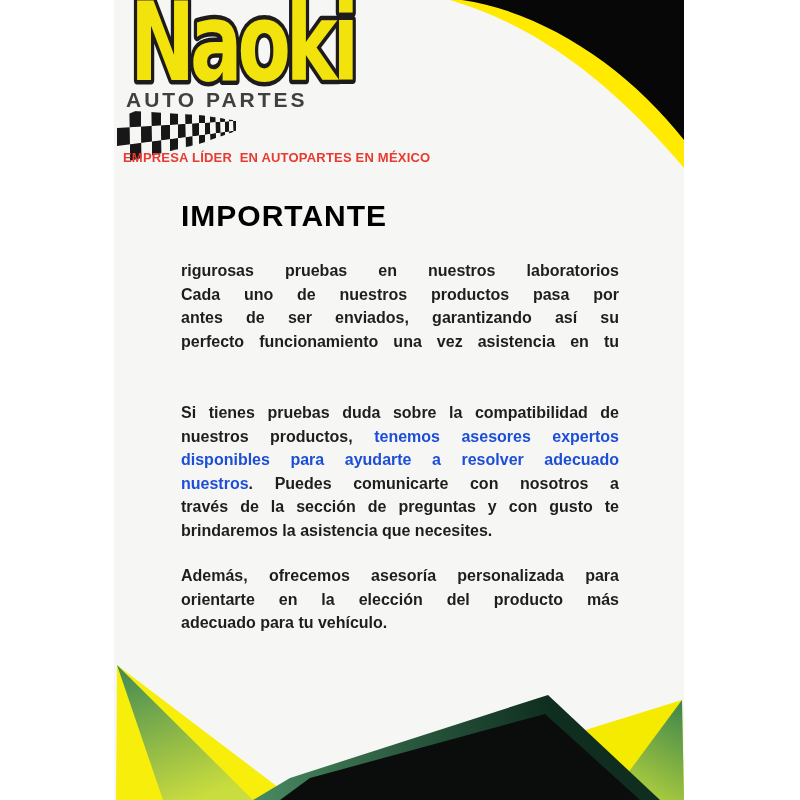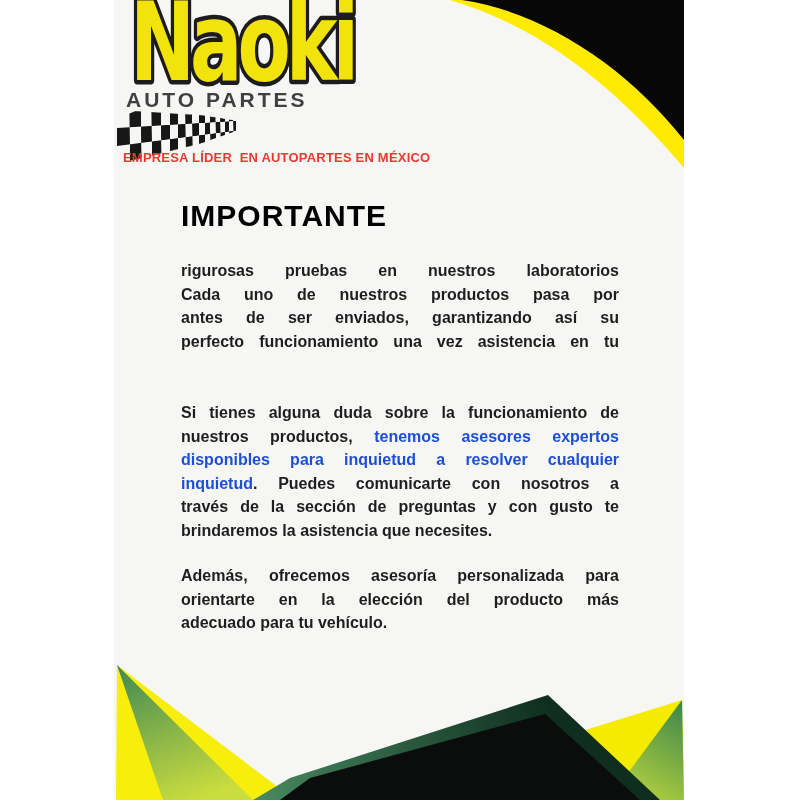--- a/index.html
+++ b/index.html
@@ -73,24 +73,24 @@
   <div class="tagline">EMPRESA LÍDER  EN AUTOPARTES EN MÉXICO</div>
 
   <h1 class="heading">IMPORTANTE</h1>
   <div class="para p1">
       <div class="line"><span>rigurosas pruebas en nuestros laboratorios</span></div>
       <div class="line"><span>Cada uno de nuestros productos pasa por</span></div>
       <div class="line"><span>antes de ser enviados, garantizando así su</span></div>
       <div class="line"><span>perfecto funcionamiento una vez asistencia en tu</span></div>
     </div>
   <div class="para p2">
-      <div class="line"><span>Si tienes alguna duda sobre la funcionamiento de</span></div>
+      <div class="line"><span>Si tienes pruebas duda sobre la compatibilidad de</span></div>
       <div class="line"><span>nuestros productos, </span><span class="red">tenemos asesores expertos</span></div>
-      <div class="line"><span class="red">disponibles para inquietud a resolver cualquier</span></div>
-      <div class="line"><span class="red">inquietud</span><span>. Puedes comunicarte con nosotros a</span></div>
+      <div class="line"><span class="red">disponibles para ayudarte a resolver adecuado</span></div>
+      <div class="line"><span class="red">nuestros</span><span>. Puedes comunicarte con nosotros a</span></div>
       <div class="line"><span>través de la sección de preguntas y con gusto te</span></div>
       <div class="line last"><span>brindaremos la asistencia que necesites.</span></div>
     </div>
   <div class="para p3">
       <div class="line"><span>Además, ofrecemos asesoría personalizada para</span></div>
       <div class="line"><span>orientarte en la elección del producto más</span></div>
       <div class="line last"><span>adecuado para tu vehículo.</span></div>
     </div>
 
 </div>

